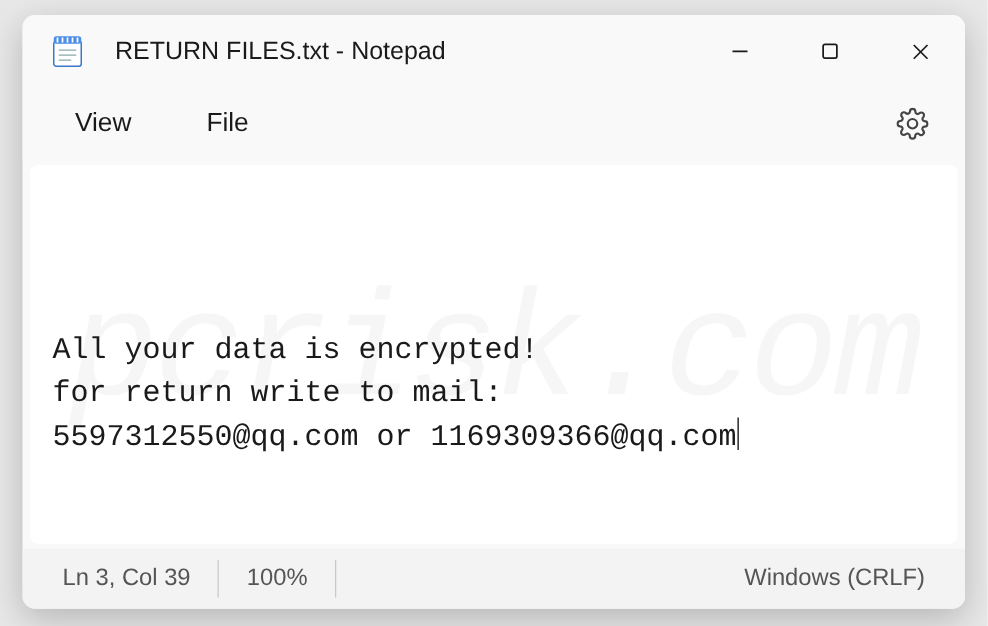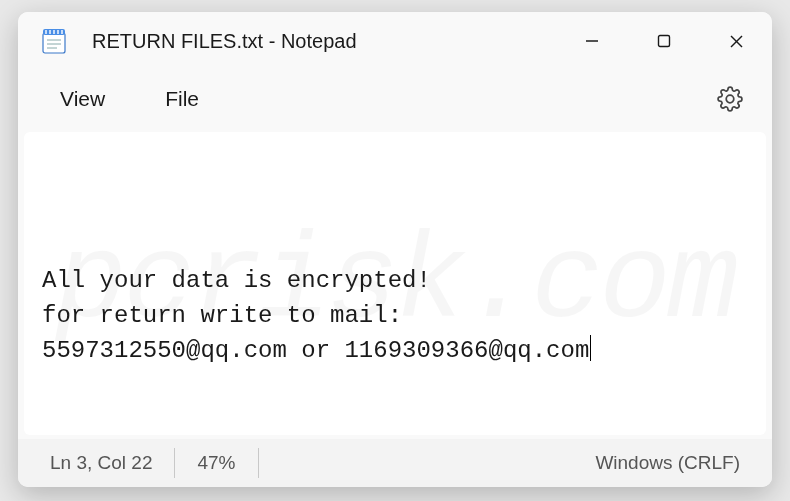--- a/index.html
+++ b/index.html
@@ -194,19 +194,19 @@
   </div>
 
   <div class="editor">
     <div class="watermark">pcrisk.com</div>
     <div class="content"><span>All your data is encrypted!</span>
 <span>for return write to mail:</span>
 <span>5597312550@qq.com or 1169309366@qq.com</span><span class="caret"></span></div>
   </div>
 
   <div class="statusbar">
-    <div class="status-seg">Ln 3, Col 22</div>
-    <div class="status-seg">47%</div>
+    <div class="status-seg">Ln 3, Col 39</div>
+    <div class="status-seg">100%</div>
     <div class="status-spacer"></div>
     <div class="status-seg">Windows (CRLF)</div>
   </div>
 
 </div>
 
 </body></html>

